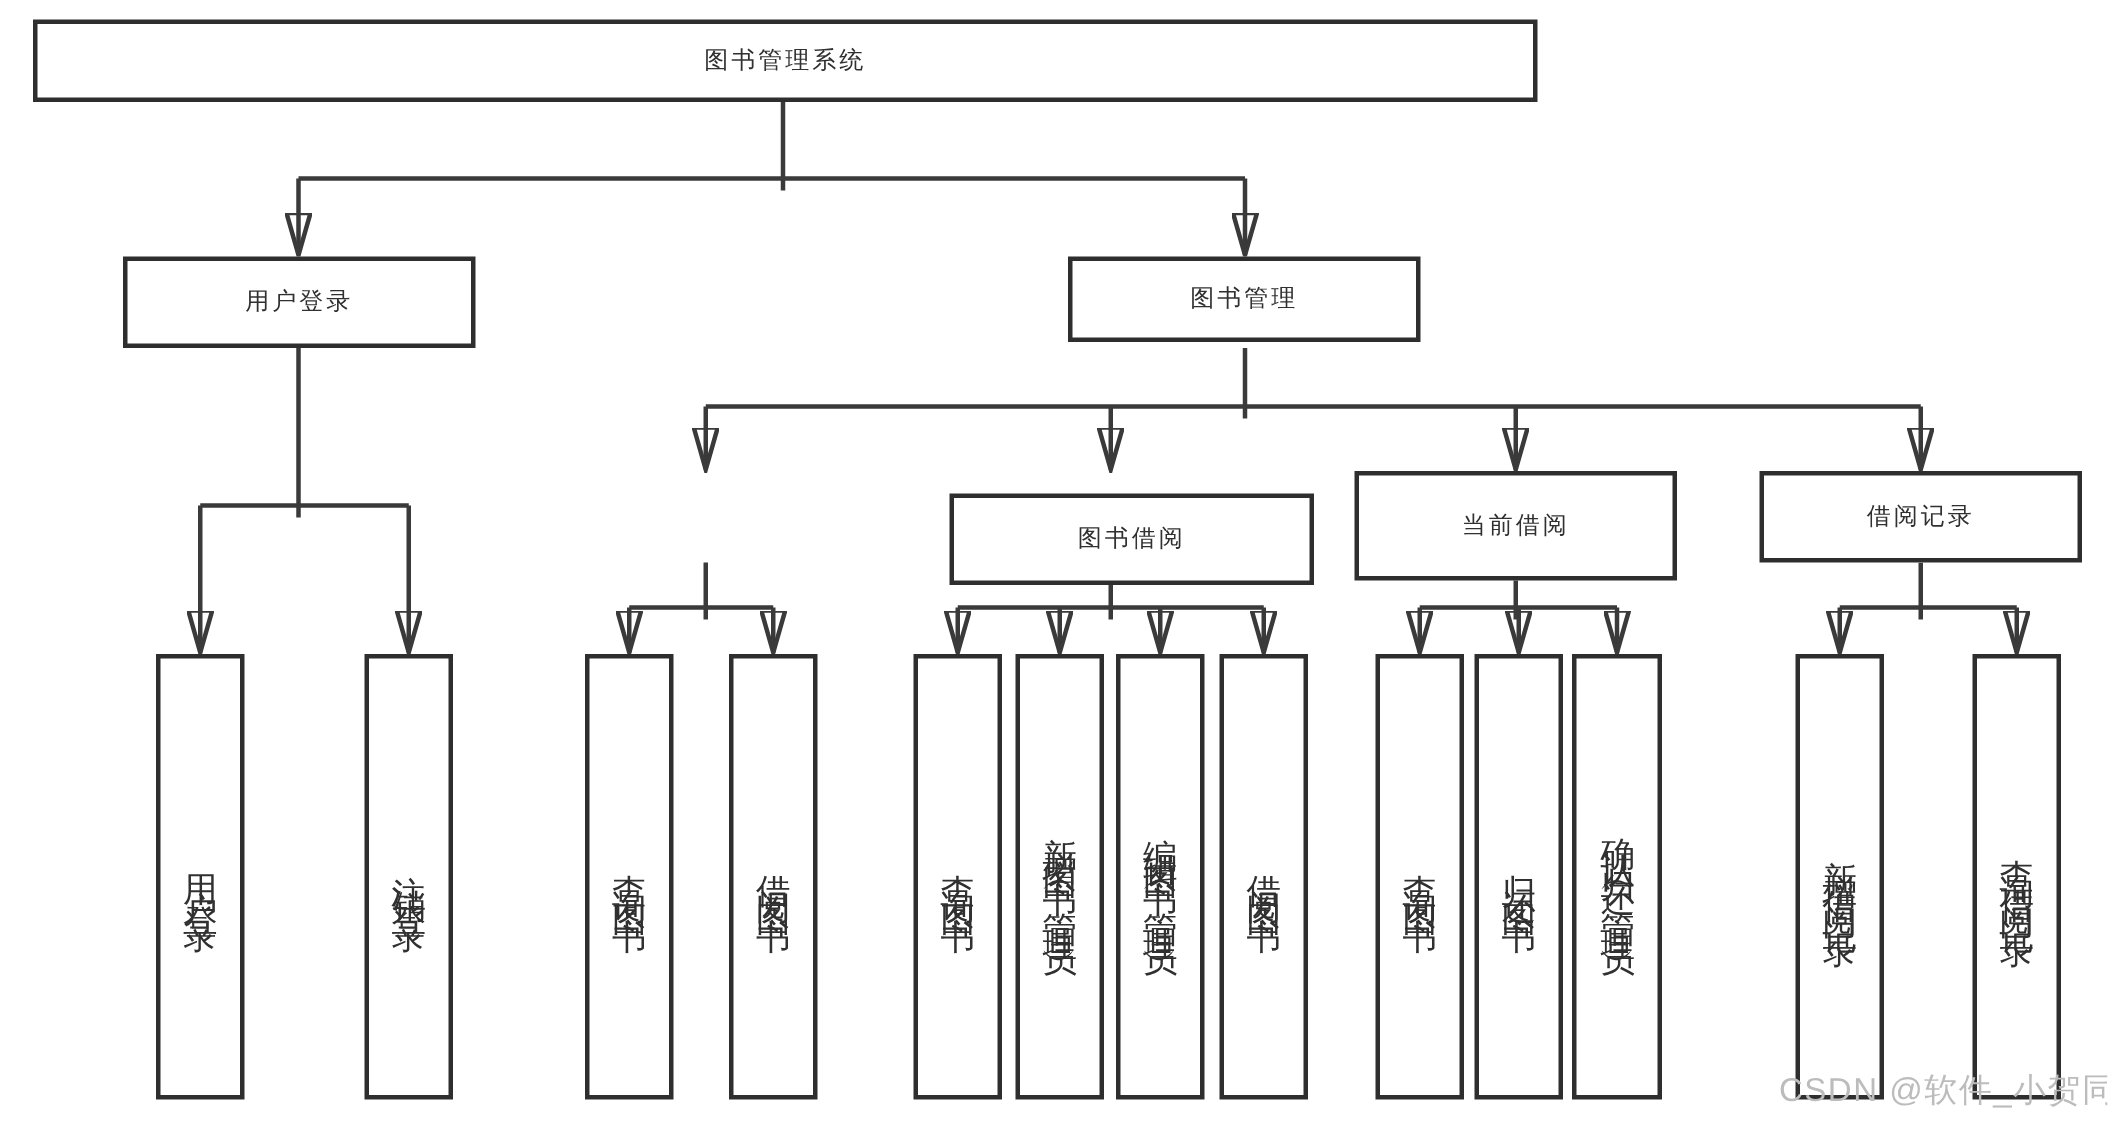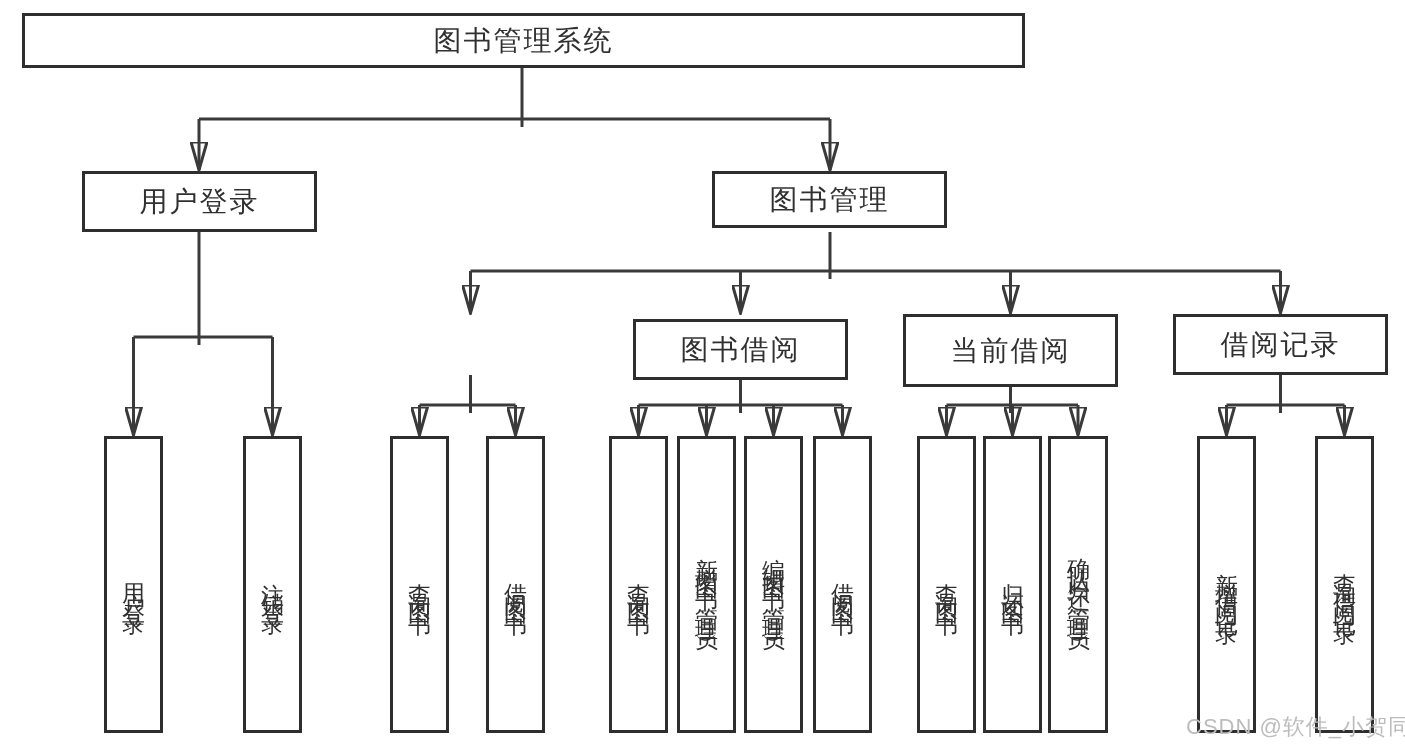--- a/index.html
+++ b/index.html
@@ -11,21 +11,21 @@
     background:var(--background);
     font-family:"Liberation Sans","DejaVu Sans",sans-serif;
     color:var(--text);
   }
   #connectors{position:absolute;left:0;top:0;z-index:0;}
   #connectors path{stroke:var(--line);stroke-width:3;fill:none;}
   .hbox{
     position:absolute; z-index:1; box-sizing:border-box;
     border:3px solid var(--border); background:var(--background);
     display:flex; align-items:center; justify-content:center;
-    font-size:28px; letter-spacing:2px; white-space:nowrap;
+    font-size:16px; letter-spacing:2px; white-space:nowrap;
   }
   .vbox{
     position:absolute; z-index:1; box-sizing:border-box;
     top:436px; width:59px; height:297px;
     border:3px solid var(--border); background:var(--background);
     writing-mode:vertical-rl; text-orientation:mixed;
     text-align:center; line-height:53px;
     font-size:23px; letter-spacing:10px;
   }
   #watermark{
@@ -79,21 +79,21 @@
     <path d="M1078 405 V435" marker-end="url(#arrow)"></path>
     <path d="M1226.5 405 V435" marker-end="url(#arrow)"></path>
     <path d="M1344.5 405 V435" marker-end="url(#arrow)"></path>
   </svg>
 
   <div class="hbox" style="left:22px;top:13px;width:1003px;height:55px;">图书管理系统</div>
 
   <div class="hbox" style="left:82px;top:171px;width:235px;height:61px;">用户登录</div>
   <div class="hbox" style="left:712px;top:171px;width:235px;height:57px;">图书管理</div>
 
-  <div class="hbox" style="left:633px;top:319px;width:215px;height:61px;">图书借阅</div>
+  <div class="hbox" style="left:633px;top:329px;width:243px;height:61px;">图书借阅</div>
   <div class="hbox" style="left:903px;top:314px;width:215px;height:73px;">当前借阅</div>
   <div class="hbox" style="left:1173px;top:314px;width:215px;height:61px;">借阅记录</div>
 
   <div class="vbox" style="left:104px;">用户登录</div>
   <div class="vbox" style="left:243px;">注销登录</div>
 
   <div class="vbox" style="left:390px;">查询图书</div>
   <div class="vbox" style="left:486px;">借阅图书</div>
 
   <div class="vbox" style="left:609px;">查询图书</div>

